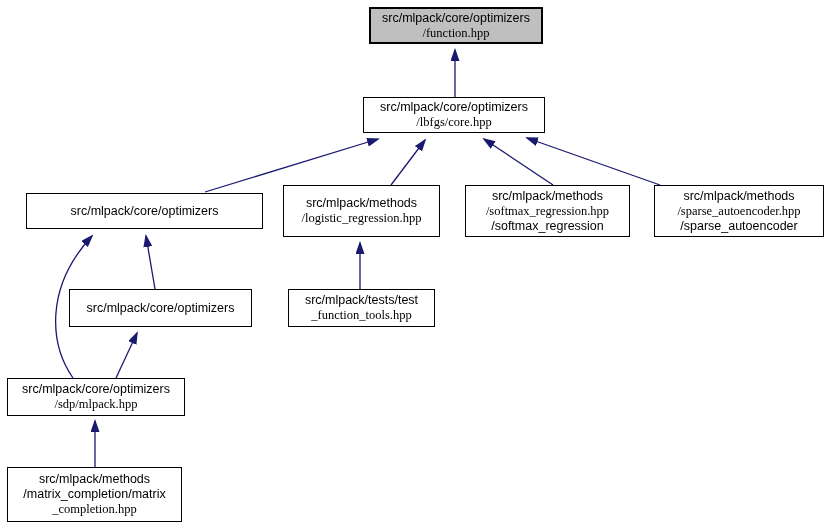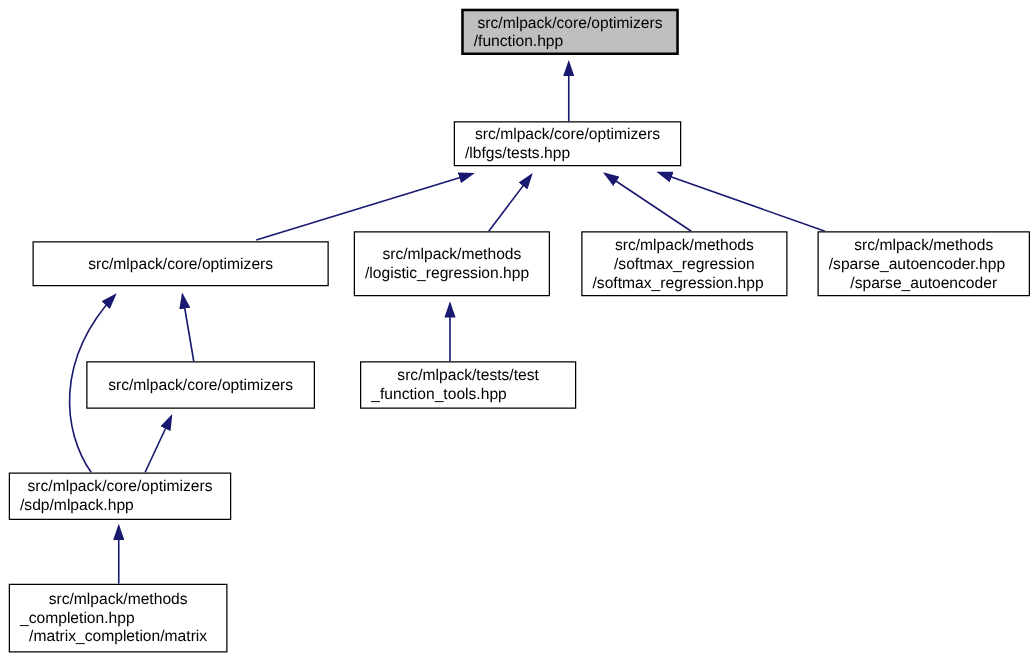--- a/index.html
+++ b/index.html
@@ -26,21 +26,21 @@
   }
   .node.highlight{
     background:#BFBFBF;
     border-width:2px;
   }
   .node .line{
     line-height:15px;
     white-space:nowrap;
   }
   .line.wrap{text-align:center;}
-  .line.last{}
+  .line.last{text-align:center;font-family:Liberation Serif, serif;}
 </style>
 </head>
 <body>
 
 <div id="canvas">
 
   <svg id="edges" width="828" height="528" viewBox="0 0 828 528">
     <defs>
       <marker id="arrow" viewBox="0 0 13 9" refX="11" refY="4.5" markerWidth="13" markerHeight="9" markerUnits="userSpaceOnUse" orient="auto">
         <path d="M0,0 L13,4.5 L0,9 Z" fill="#191970"></path>
@@ -60,57 +60,57 @@
     </g>
   </svg>
 
   <div class="node highlight" style="left:369px;top:7px;width:174px;height:37px">
     <div class="line wrap">src/mlpack/core/optimizers</div>
     <div class="line last">/function.hpp</div>
   </div>
 
   <div class="node" style="left:363px;top:97px;width:182px;height:36px">
     <div class="line wrap">src/mlpack/core/optimizers</div>
-    <div class="line last">/lbfgs/tests.hpp</div>
+    <div class="line last">/lbfgs/core.hpp</div>
   </div>
 
   <div class="node" style="left:26px;top:193px;width:237px;height:36px">
     <div class="line wrap">src/mlpack/core/optimizers</div>
   </div>
 
   <div class="node" style="left:283px;top:185px;width:157px;height:52px">
     <div class="line wrap">src/mlpack/methods</div>
     <div class="line last">/logistic_regression.hpp</div>
   </div>
 
   <div class="node" style="left:465px;top:185px;width:165px;height:52px">
     <div class="line wrap">src/mlpack/methods</div>
+    <div class="line last">/softmax_regression.hpp</div>
     <div class="line wrap">/softmax_regression</div>
-    <div class="line last">/softmax_regression.hpp</div>
   </div>
 
   <div class="node" style="left:654px;top:185px;width:170px;height:52px">
     <div class="line wrap">src/mlpack/methods</div>
     <div class="line last">/sparse_autoencoder.hpp</div>
     <div class="line wrap">/sparse_autoencoder</div>
   </div>
 
   <div class="node" style="left:69px;top:289px;width:183px;height:38px">
     <div class="line wrap">src/mlpack/core/optimizers</div>
   </div>
 
-  <div class="node" style="left:288px;top:289px;width:173px;height:38px">
+  <div class="node" style="left:288px;top:289px;width:147px;height:38px">
     <div class="line wrap">src/mlpack/tests/test</div>
     <div class="line last">_function_tools.hpp</div>
   </div>
 
   <div class="node" style="left:7px;top:378px;width:178px;height:38px">
     <div class="line wrap">src/mlpack/core/optimizers</div>
     <div class="line last">/sdp/mlpack.hpp</div>
   </div>
 
   <div class="node" style="left:7px;top:467px;width:175px;height:55px">
     <div class="line wrap">src/mlpack/methods</div>
+    <div class="line wrap">/matrix_completion/matrix</div>
     <div class="line last">_completion.hpp</div>
-    <div class="line wrap">/matrix_completion/matrix</div>
   </div>
 
 </div>
 
 </body></html>

